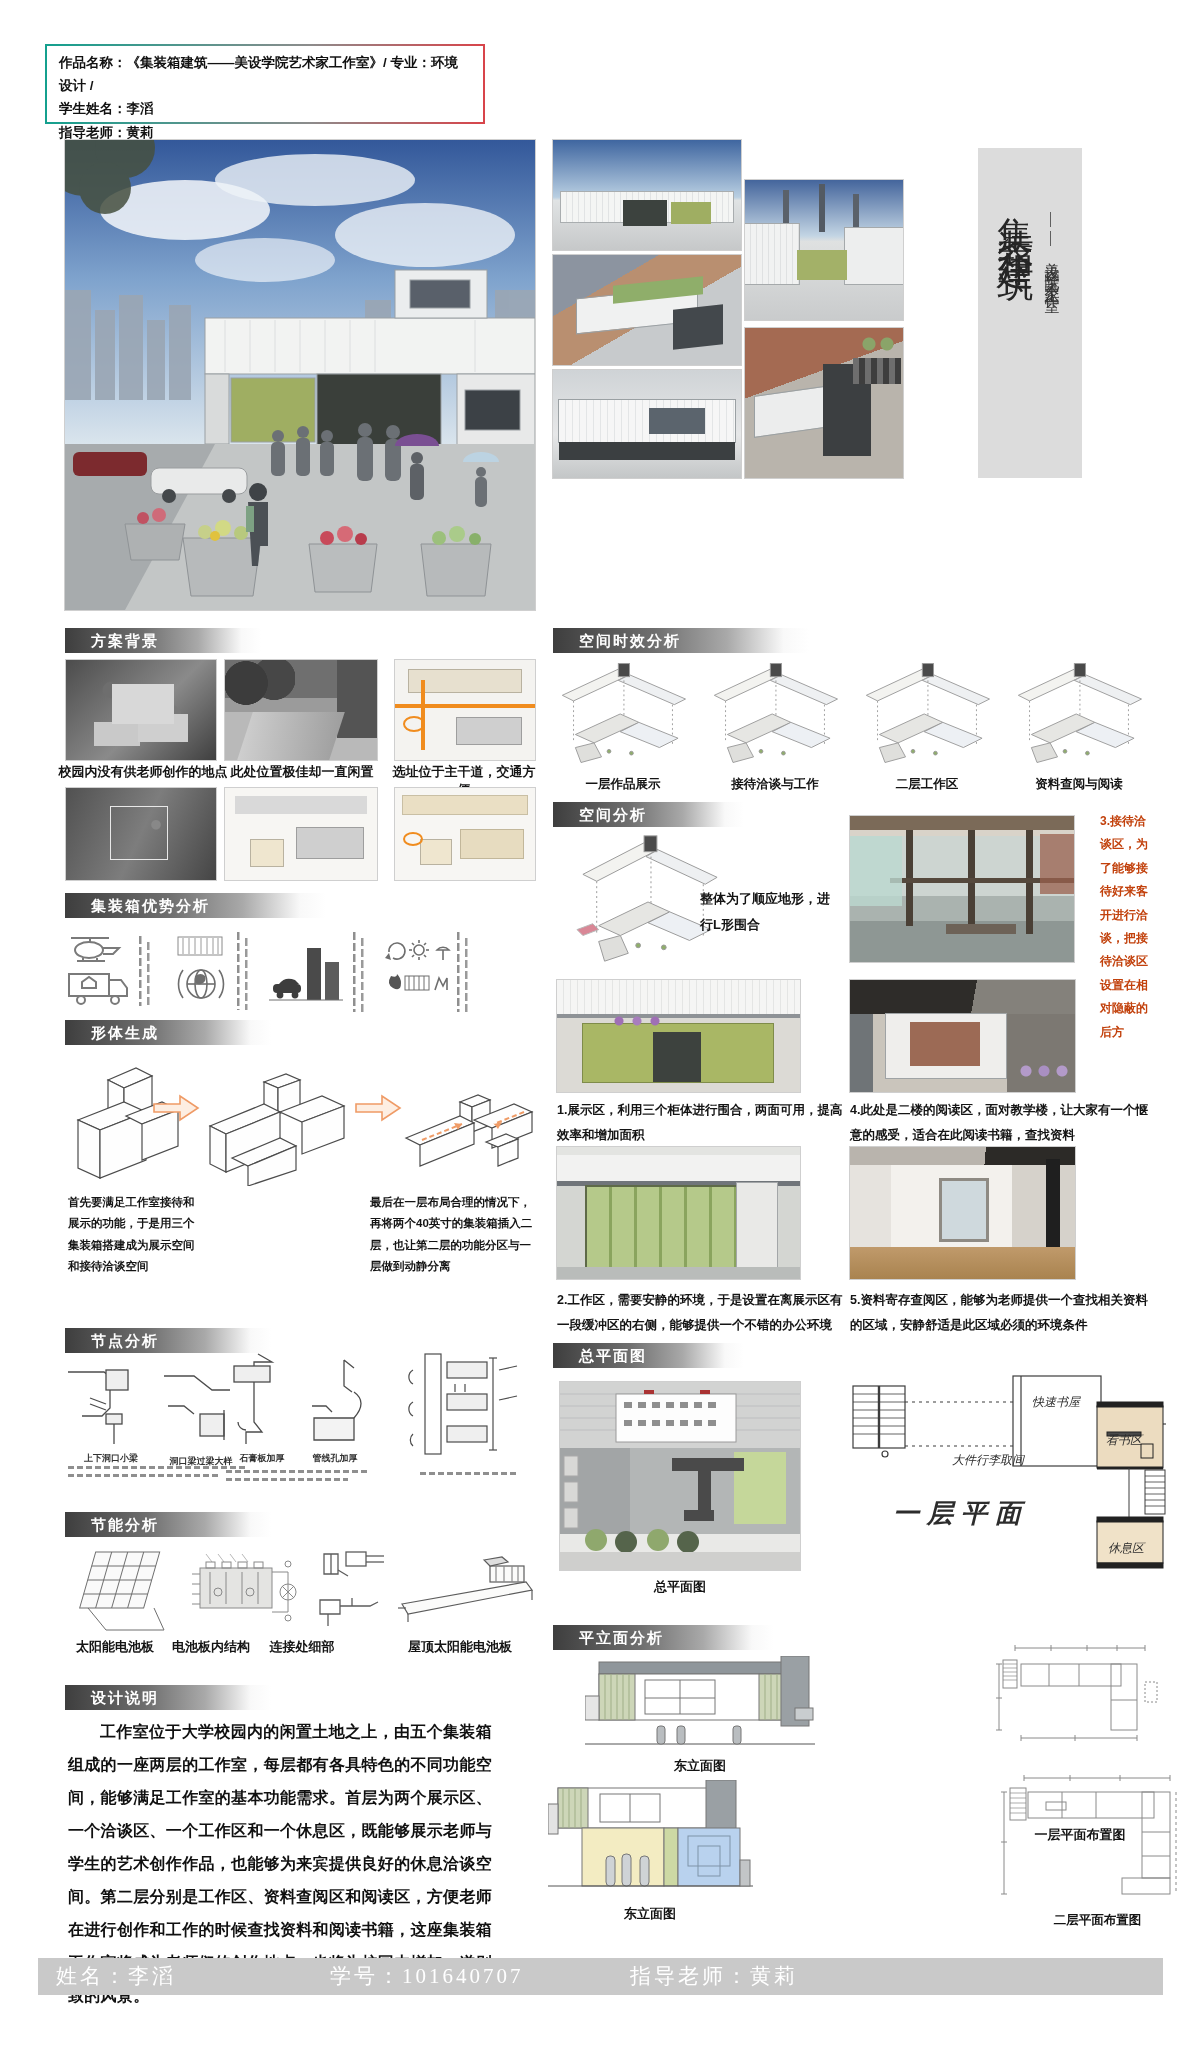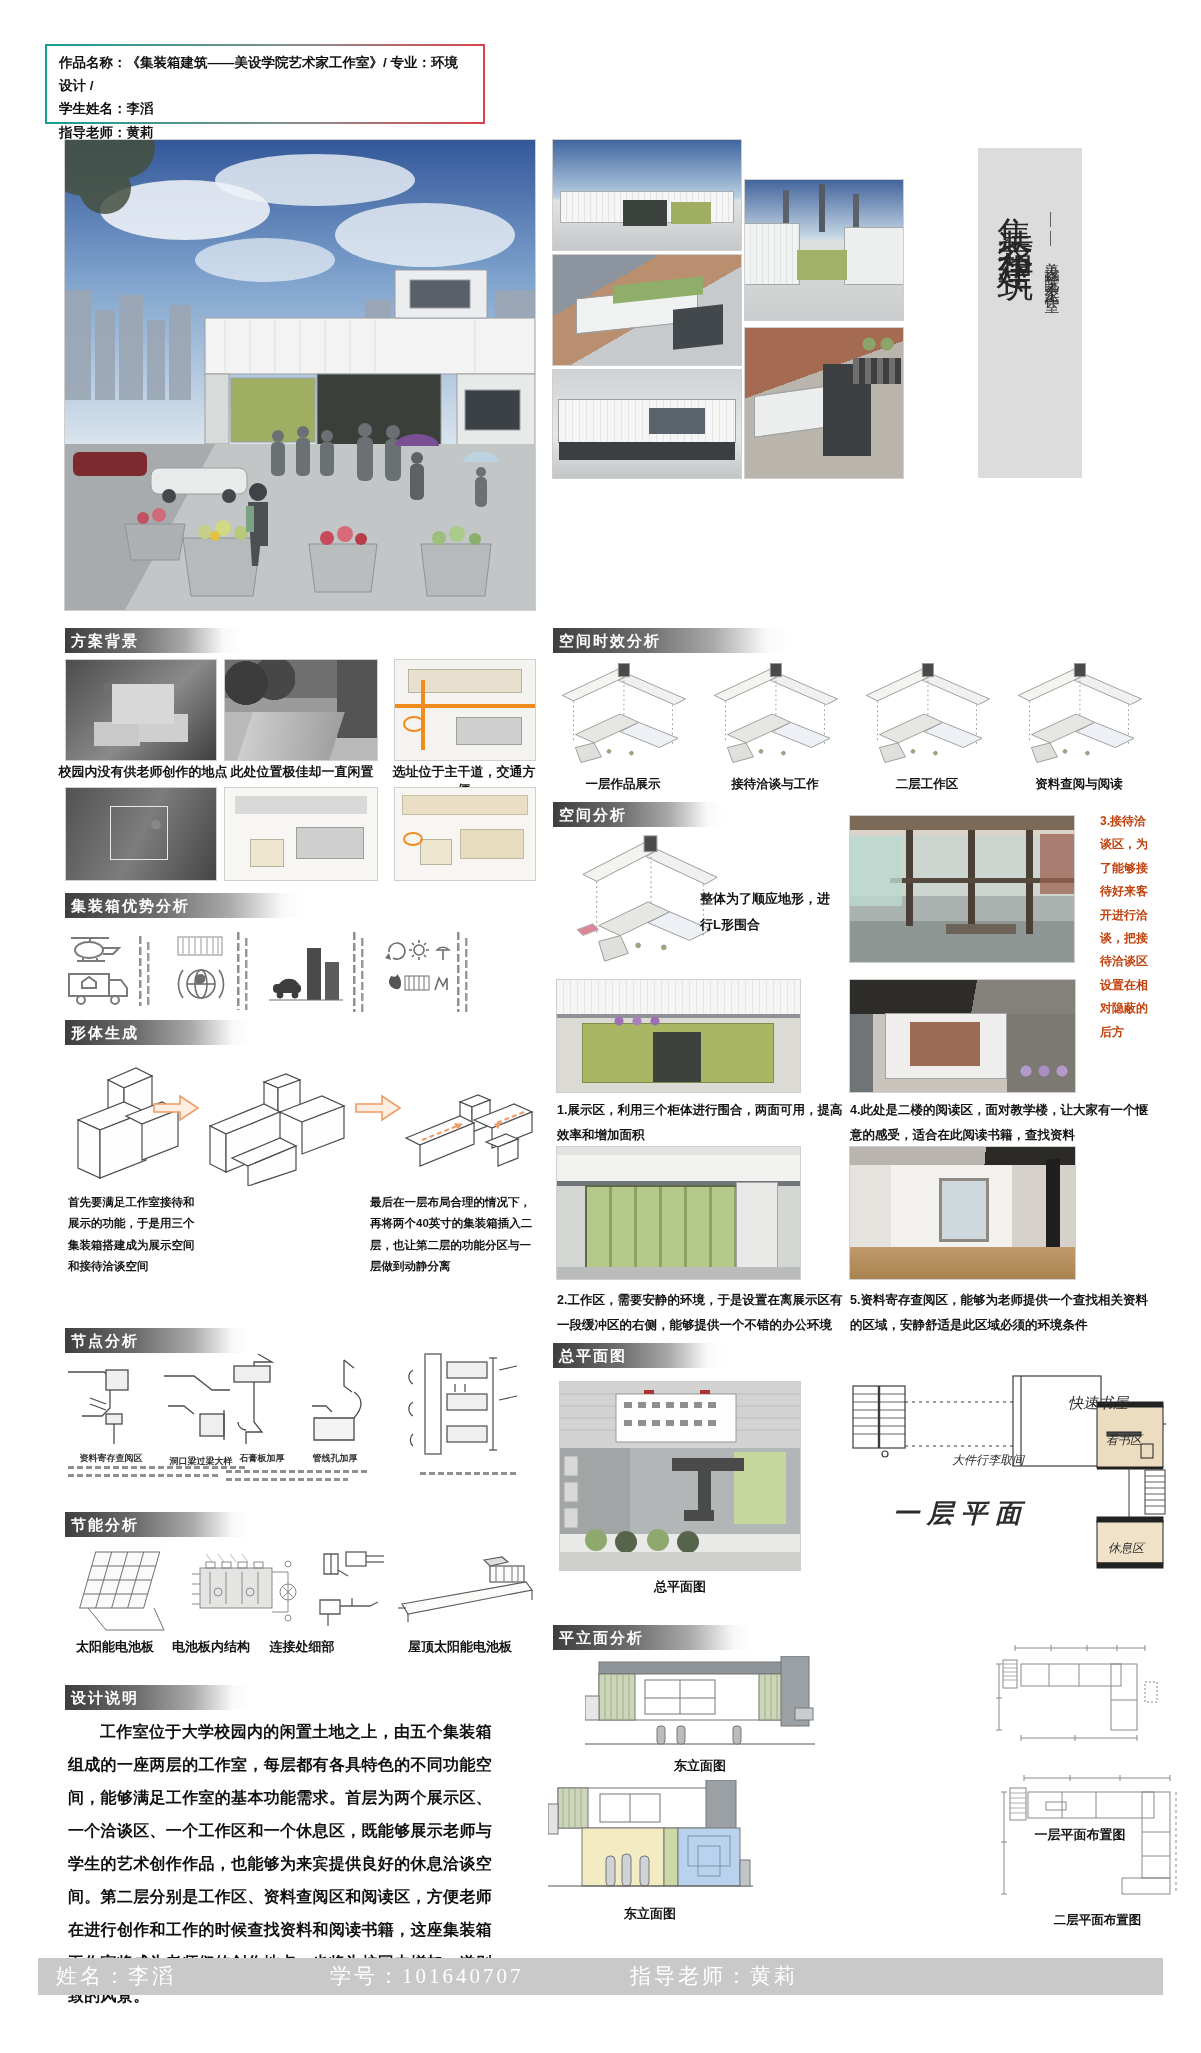--- a/index.html
+++ b/index.html
@@ -1,21 +1,21 @@
 <!DOCTYPE html>
 <html><head>
 <meta charset="utf-8">
 <style>
   html,body{margin:0;padding:0;background:#fff;}
   #poster{position:relative;width:1201px;height:2053px;background:#fff;overflow:hidden;
           font-family:"Liberation Sans",sans-serif;color:#111;}
   .abs{position:absolute;}
   
   .sec{position:absolute;height:25px;line-height:25px;color:#fff;font-weight:bold;font-size:15px;
-       letter-spacing:2px;padding-left:6px;
+       letter-spacing:2px;padding-left:26px;
        background:linear-gradient(90deg,#3e3e3e 0%,#6f6f6f 40%,#a9a9a9 68%,rgba(230,230,230,.25) 90%,rgba(255,255,255,0) 100%);}
   .cap{position:absolute;font-weight:bold;font-size:13px;color:#141414;}
   .capc{text-align:center;font-family:Liberation Mono, monospace;}
   .scap{position:absolute;font-weight:bold;font-size:12.5px;line-height:1.6;color:#141414;}
   .tinycap{position:absolute;font-weight:bold;font-size:9px;color:#333;text-align:center;}
   .para{position:absolute;font-weight:bold;font-size:11.5px;line-height:1.85;color:#141414;}
   .ph{position:absolute;overflow:hidden;}
   .frame{outline:1px solid #cfcfcf;}
   
   .vtxt{position:absolute;width:13px;
@@ -421,21 +421,21 @@
       <line x1="60" y1="34" x2="60" y2="42"></line>
         <line x1="70" y1="34" x2="70" y2="42"></line>
       <line x1="98" y1="8" x2="98" y2="100"></line>
         <line x1="94" y1="8" x2="102" y2="8"></line>
         <line x1="94" y1="100" x2="102" y2="100"></line>
       <line x1="104" y1="20" x2="122" y2="16"></line>
         <line x1="104" y1="50" x2="122" y2="46"></line>
     </g>
   </svg>
 
-  <div class="tinycap" style="left:66px;top:1452px;width:90px;">资料寄存查阅区</div>
+  <div class="tinycap" style="left:66px;top:1452px;width:90px;">上下洞口小梁</div>
   <div class="tinycap" style="left:158px;top:1455px;width:86px;">洞口梁过梁大样</div>
   <div class="tinycap" style="left:226px;top:1452px;width:72px;">石膏板加厚</div>
   <div class="tinycap" style="left:296px;top:1452px;width:78px;">管线孔加厚</div>
 
   <div class="tline" style="left:68px;top:1466px;width:178px;height:12px;"></div>
   <div class="tline" style="left:226px;top:1470px;width:142px;height:12px;"></div>
   <div class="tline" style="left:420px;top:1472px;width:96px;height:5px;"></div>
 
   <div class="sec" style="left:65px;top:1512px;width:180px;">节能分析</div>
 
@@ -759,21 +759,21 @@
           <line x1="300" y1="148" x2="320" y2="148"></line>
         </g>
       <line x1="284" y1="110" x2="284" y2="160"></line>
     </g>
     <g stroke="#222">
       <rect x="252" y="163" width="66" height="42" fill="#f0e2c8"></rect>
       <rect x="252" y="159" width="66" height="5" fill="#222"></rect>
       <rect x="252" y="205" width="66" height="5" fill="#222"></rect>
     </g>
   </svg>
-  <div class="hand" style="left:1032px;top:1394px;font-size:15px;margin-left:36px;">快速书屋</div>
+  <div class="hand" style="left:1032px;top:1394px;font-size:12px;">快速书屋</div>
   <div class="hand" style="left:952px;top:1452px;font-size:12px;">大件行李取间</div>
   <div class="hand" style="left:1106px;top:1432px;font-size:12px;">看书区</div>
   <div class="hand" style="left:893px;top:1496px;font-size:26px;letter-spacing:8px;font-weight:bold;">一层平面</div>
   <div class="hand" style="left:1108px;top:1540px;font-size:12px;">休息区</div>
 
   <div class="sec" style="left:553px;top:1625px;width:195px;">平立面分析</div>
 
   <svg class="abs" style="left:585px;top:1656px;" width="230" height="96" viewBox="0 0 230 96">
     <g stroke="#777" stroke-width="1">
       <rect x="14" y="6" width="196" height="12" fill="#8f969b"></rect>

